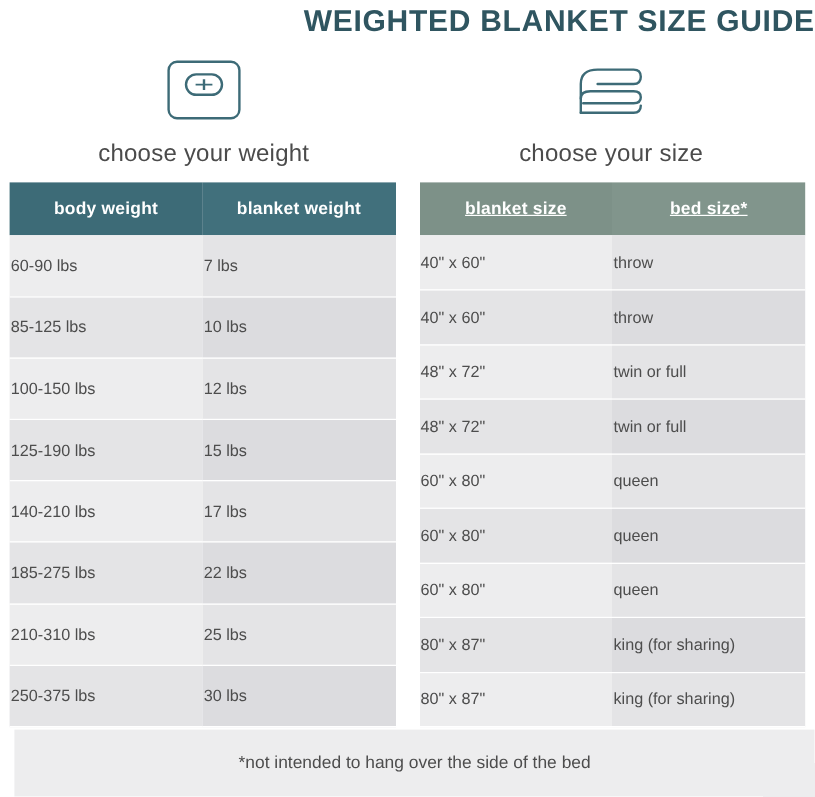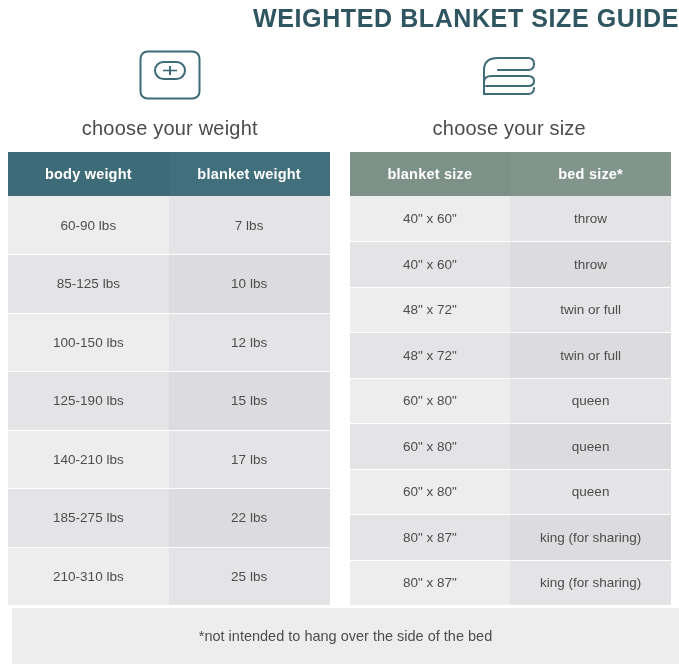--- a/index.html
+++ b/index.html
@@ -65,25 +65,25 @@
   th {
     color: #ffffff;
     font-size: 14.5px;
     font-weight: bold;
     height: 44px;
     text-align: center;
     letter-spacing: 0.2px;
   }
   .t-left th { background: #3d6b77; }
   .t-left th.th-b { background: #41707c; }
-  .t-right th { background: #7d9188; }
+  .t-right th { background: #7d9188; text-decoration: underline; }
   .t-right th.th-b { background: #81958c; }
   td {
     height: 45.5px;
-    text-align: center;
+    text-align: left;
     font-size: 13.5px;
     color: #4d4d4d;
     border-bottom: 1px solid #ffffff;
   }
   tbody tr:nth-child(odd) td { background: #ededee; }
   tbody tr:nth-child(even) td { background: #e4e4e6; }
   td.cell-b { background: #e4e4e6 !important; }
   tbody tr:nth-child(even) td.cell-b { background: #dcdcdf !important; }
   .footer {
     position: absolute;
@@ -161,20 +161,24 @@
             <td class="cell-b">17 lbs</td>
           </tr>
         <tr>
             <td>185-275 lbs</td>
             <td class="cell-b">22 lbs</td>
           </tr>
         <tr>
             <td>210-310 lbs</td>
             <td class="cell-b">25 lbs</td>
           </tr>
+        <tr>
+            <td>250-375 lbs</td>
+            <td class="cell-b">30 lbs</td>
+          </tr>
       </tbody>
     </table>
 
     <table class="t-right">
       <thead>
         <tr>
           <th>blanket size</th>
           <th class="th-b">bed size*</th>
         </tr>
       </thead>

